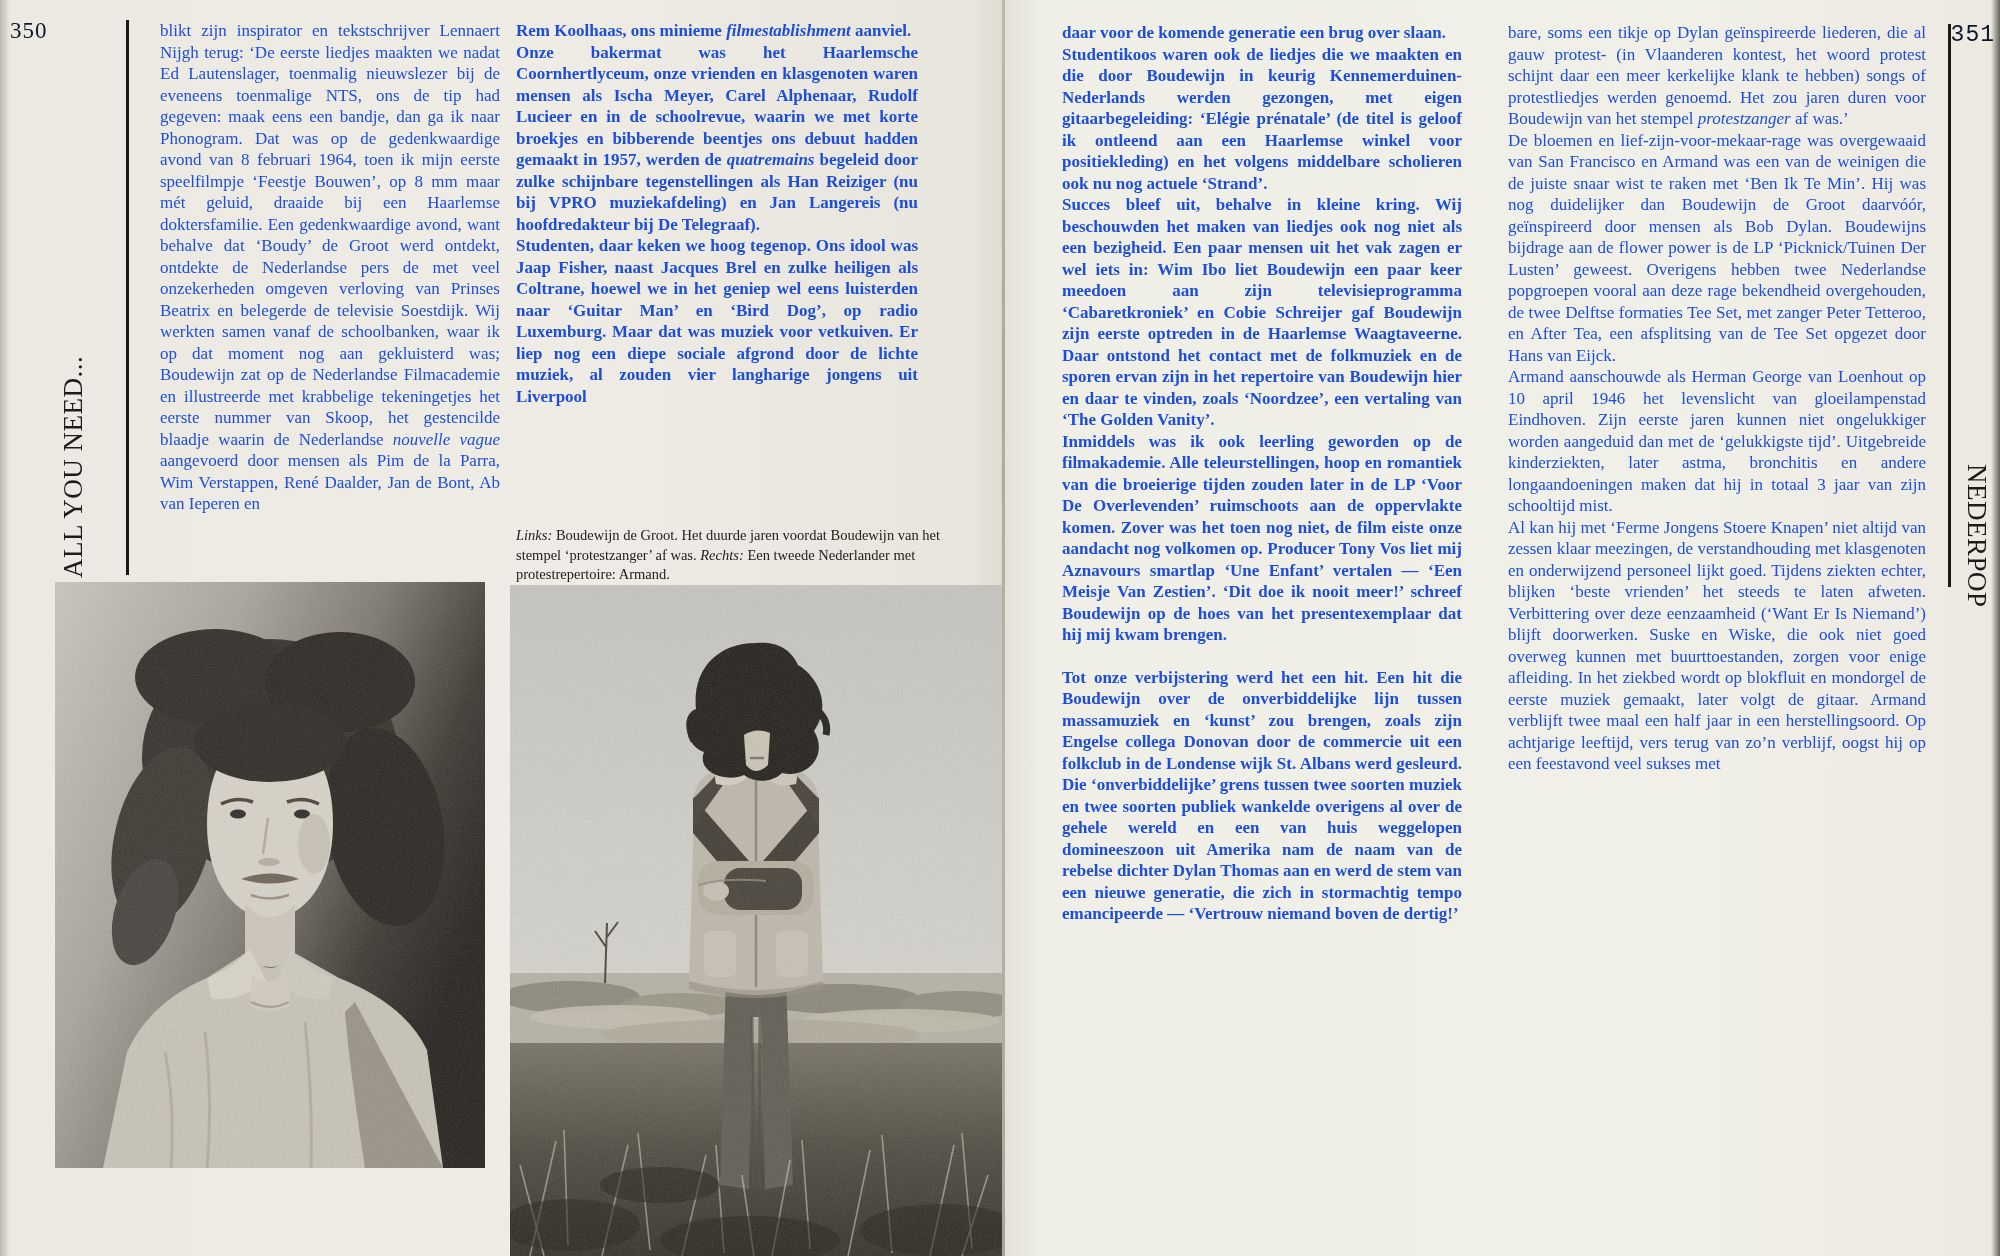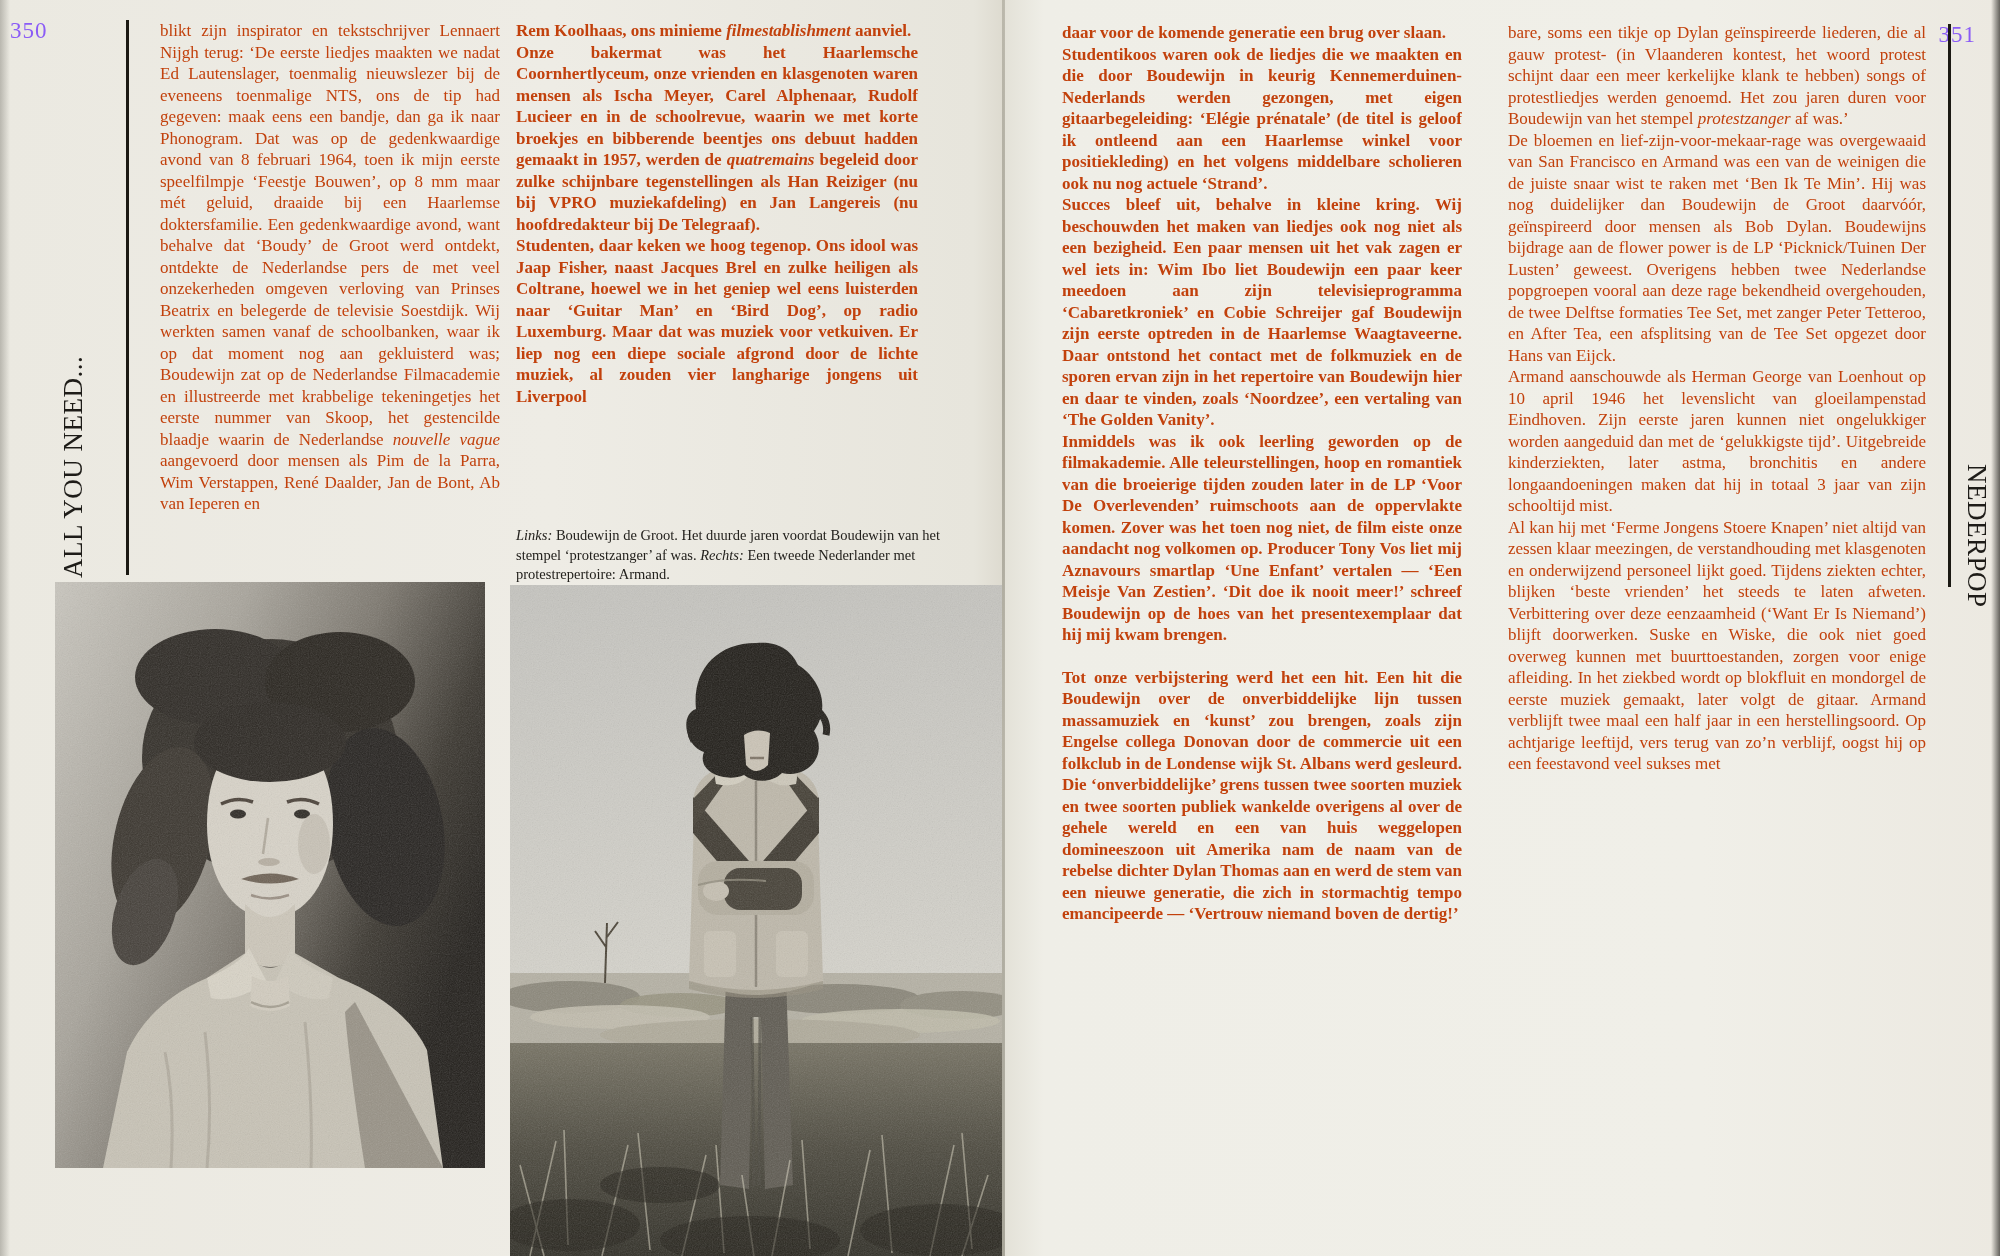--- a/index.html
+++ b/index.html
@@ -12,35 +12,35 @@
   .page{position:absolute;top:0;bottom:0;}
   .page-left{left:0;width:1004px;background:linear-gradient(90deg,#ebe9e1 0%,#eeece5 55%,#e7e5dc 97%,#dddacf 100%);}
   .page-right{left:1004px;width:996px;background:linear-gradient(90deg,#e3e1d7 0%,#efeee7 4%,#f0efe8 70%,#ece9e1 100%);}
   .gutter-line{position:absolute;left:1002px;top:0;bottom:0;width:3px;
     background:linear-gradient(180deg,#a9a699,#8e8b7d 30%,#a3a093 60%,#8a887b);opacity:.65;}
   .scan-edge-left{position:absolute;left:0;top:0;bottom:0;width:10px;
     background:linear-gradient(90deg,rgba(70,68,60,.30),rgba(70,68,60,0));}
   .scan-edge-right{position:absolute;right:0;top:0;bottom:0;width:9px;
     background:linear-gradient(270deg,rgba(25,24,20,.65),rgba(25,24,20,0));}
 
-  .pagenum{position:absolute;font-size:23px;letter-spacing:1px;color:#8b5cf6;}
+  .pagenum{position:absolute;font-size:23px;letter-spacing:1px;color:#0f172a;}
   .pagenum-left{left:10px;top:18px;}
-  .pagenum-right{right:24px;top:22px;}
+  .pagenum-right{right:5px;top:22px;font-family:Liberation Mono, monospace;}
 
   .margin-rule{position:absolute;width:3px;background:#1b1913;}
   .rule-left{left:126px;top:20px;height:555px;}
   .rule-right{left:1948px;top:24px;height:563px;}
 
   .margin-label{position:absolute;font-size:27px;letter-spacing:.5px;color:#1e1c18;white-space:nowrap;}
   .label-left{left:58px;top:578px;transform:rotate(-90deg);transform-origin:top left;}
   .label-right{left:1992px;top:464px;transform:rotate(90deg);transform-origin:top left;}
 
   .col{
     position:absolute;text-align:justify;font-size:17px;line-height:21.5px;
-    overflow:hidden;hyphens:auto;color:#c2410c;
+    overflow:hidden;hyphens:auto;color:#1d4ed8;
   }
   .col p{margin:0;}
   .col p.gap{margin-top:21px;}
   .l-col1{left:160px;top:20px;width:340px;height:548px;}
   .l-col2{left:516px;top:20px;width:402px;height:478px;font-weight:bold;}
   .r-col1{left:1062px;top:22px;width:400px;height:1165px;font-weight:bold;}
   .r-col2{left:1508px;top:22px;width:418px;height:1165px;}
 
   .caption{
     position:absolute;left:516px;top:518px;width:434px;

